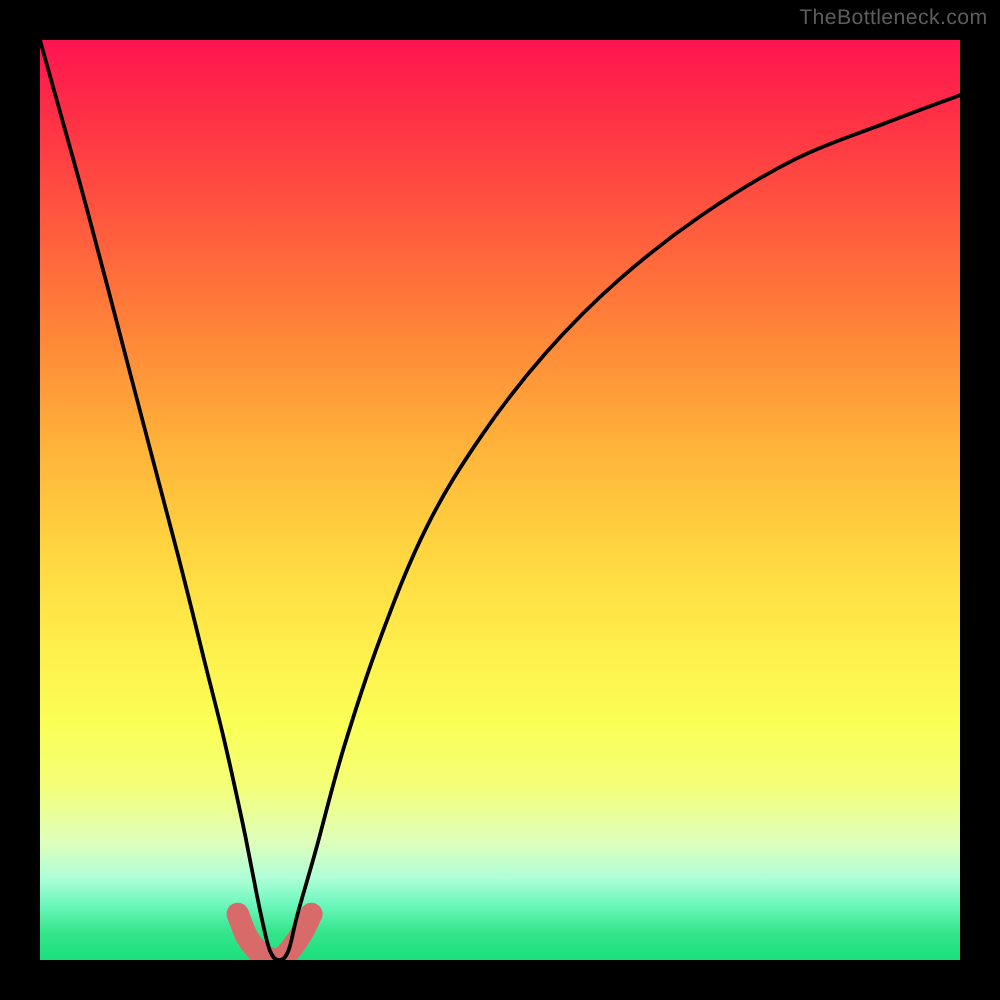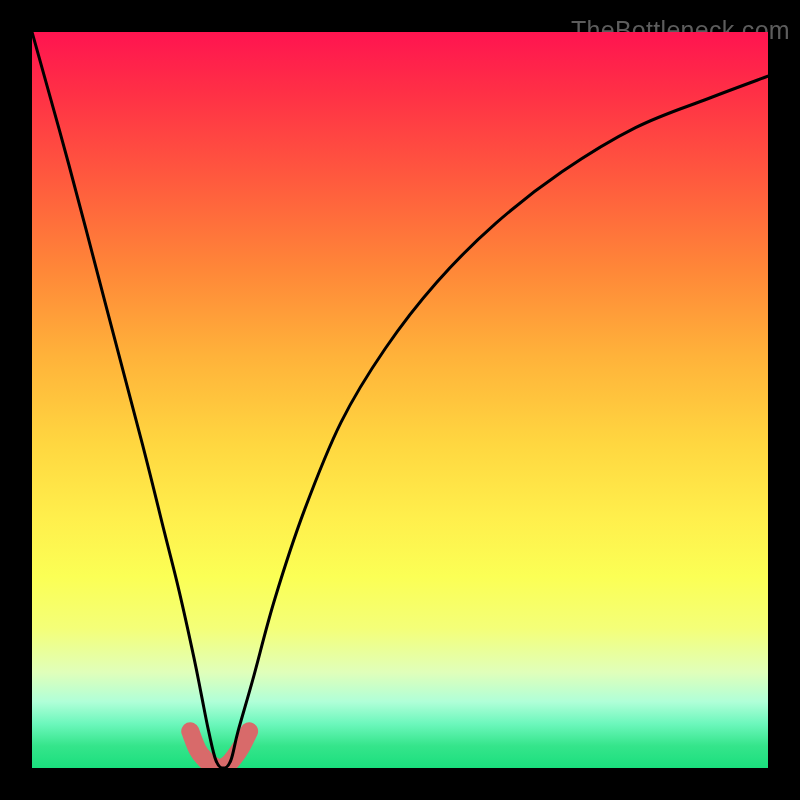--- a/index.html
+++ b/index.html
@@ -37,24 +37,24 @@
       #f4ff78 81%,
       #e0ffba 87%,
       #b0ffd8 91%,
       #6cf7bc 94%,
       #35e58b 97%,
       #1adf7d 100%
     );
   }
   .watermark {
     position: absolute;
-    top: 16px;
+    top: 4px;
     right: 10px;
     color: #5d5d5d;
-    font-size: 25px;
+    font-size: 17px;
     letter-spacing: 0.3px;
     font-weight: 500;
   }
   svg.curve {
     position: absolute;
     top: 0;
     left: 0;
     width: 736px;
     height: 736px;
   }

